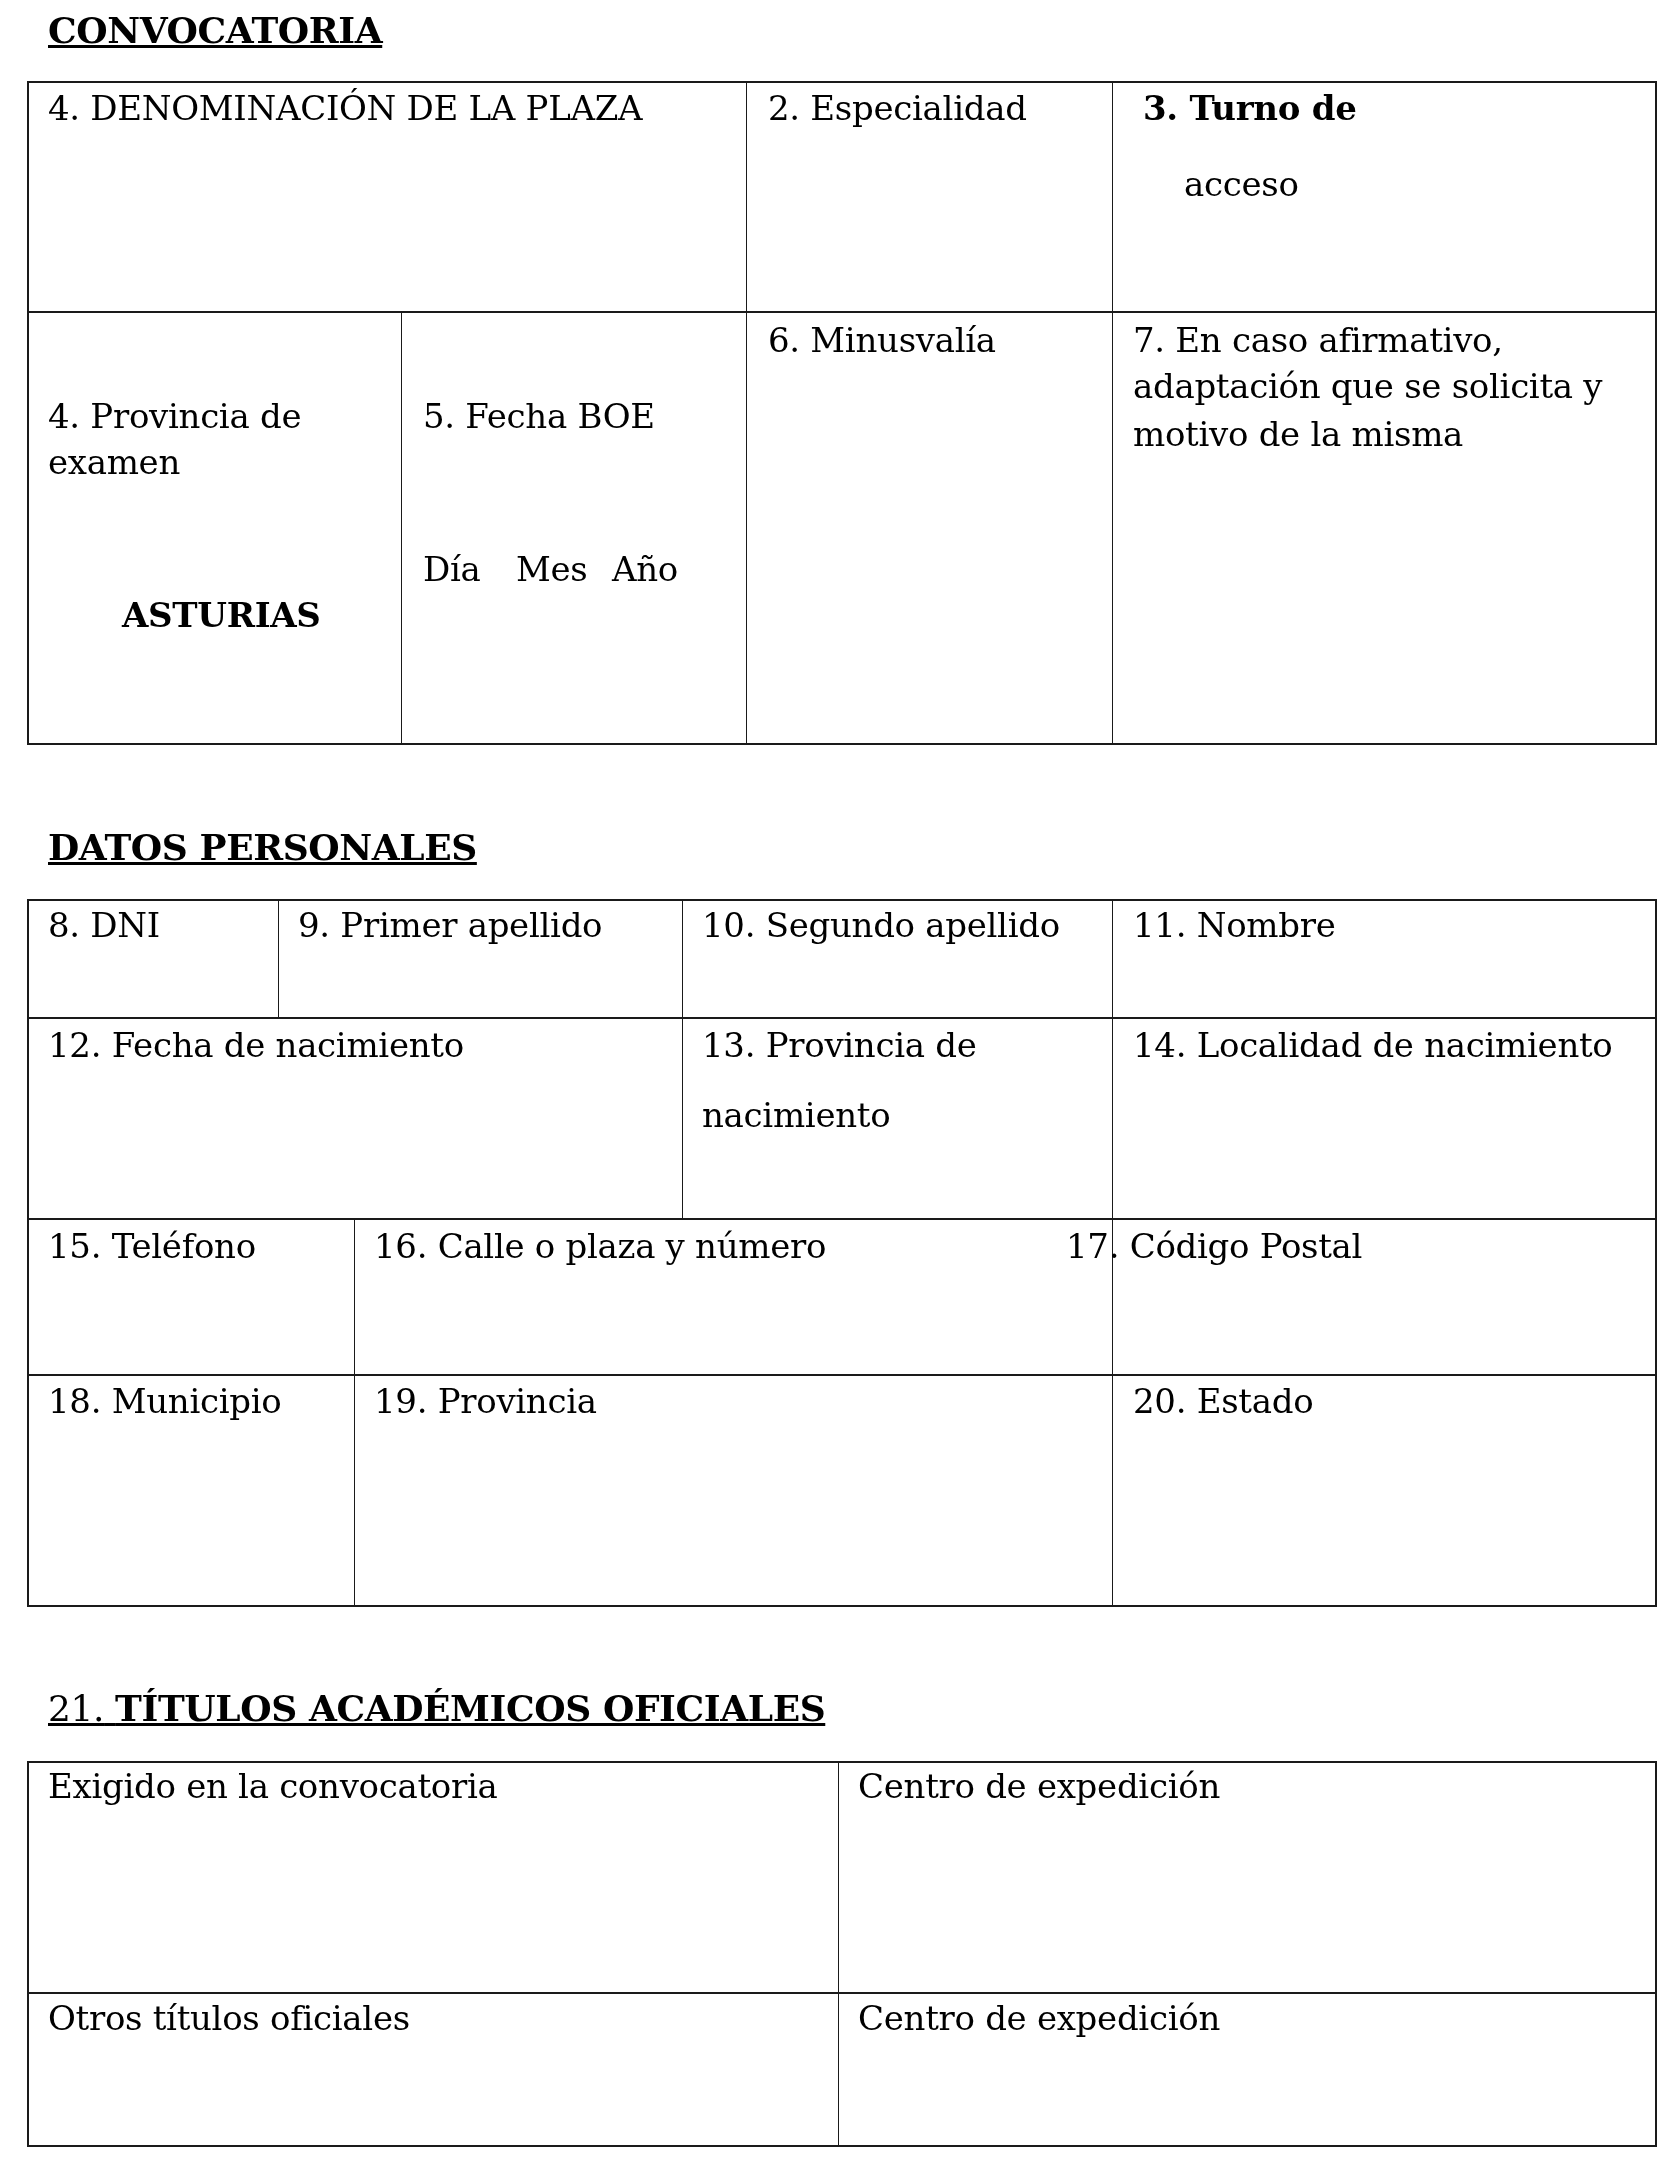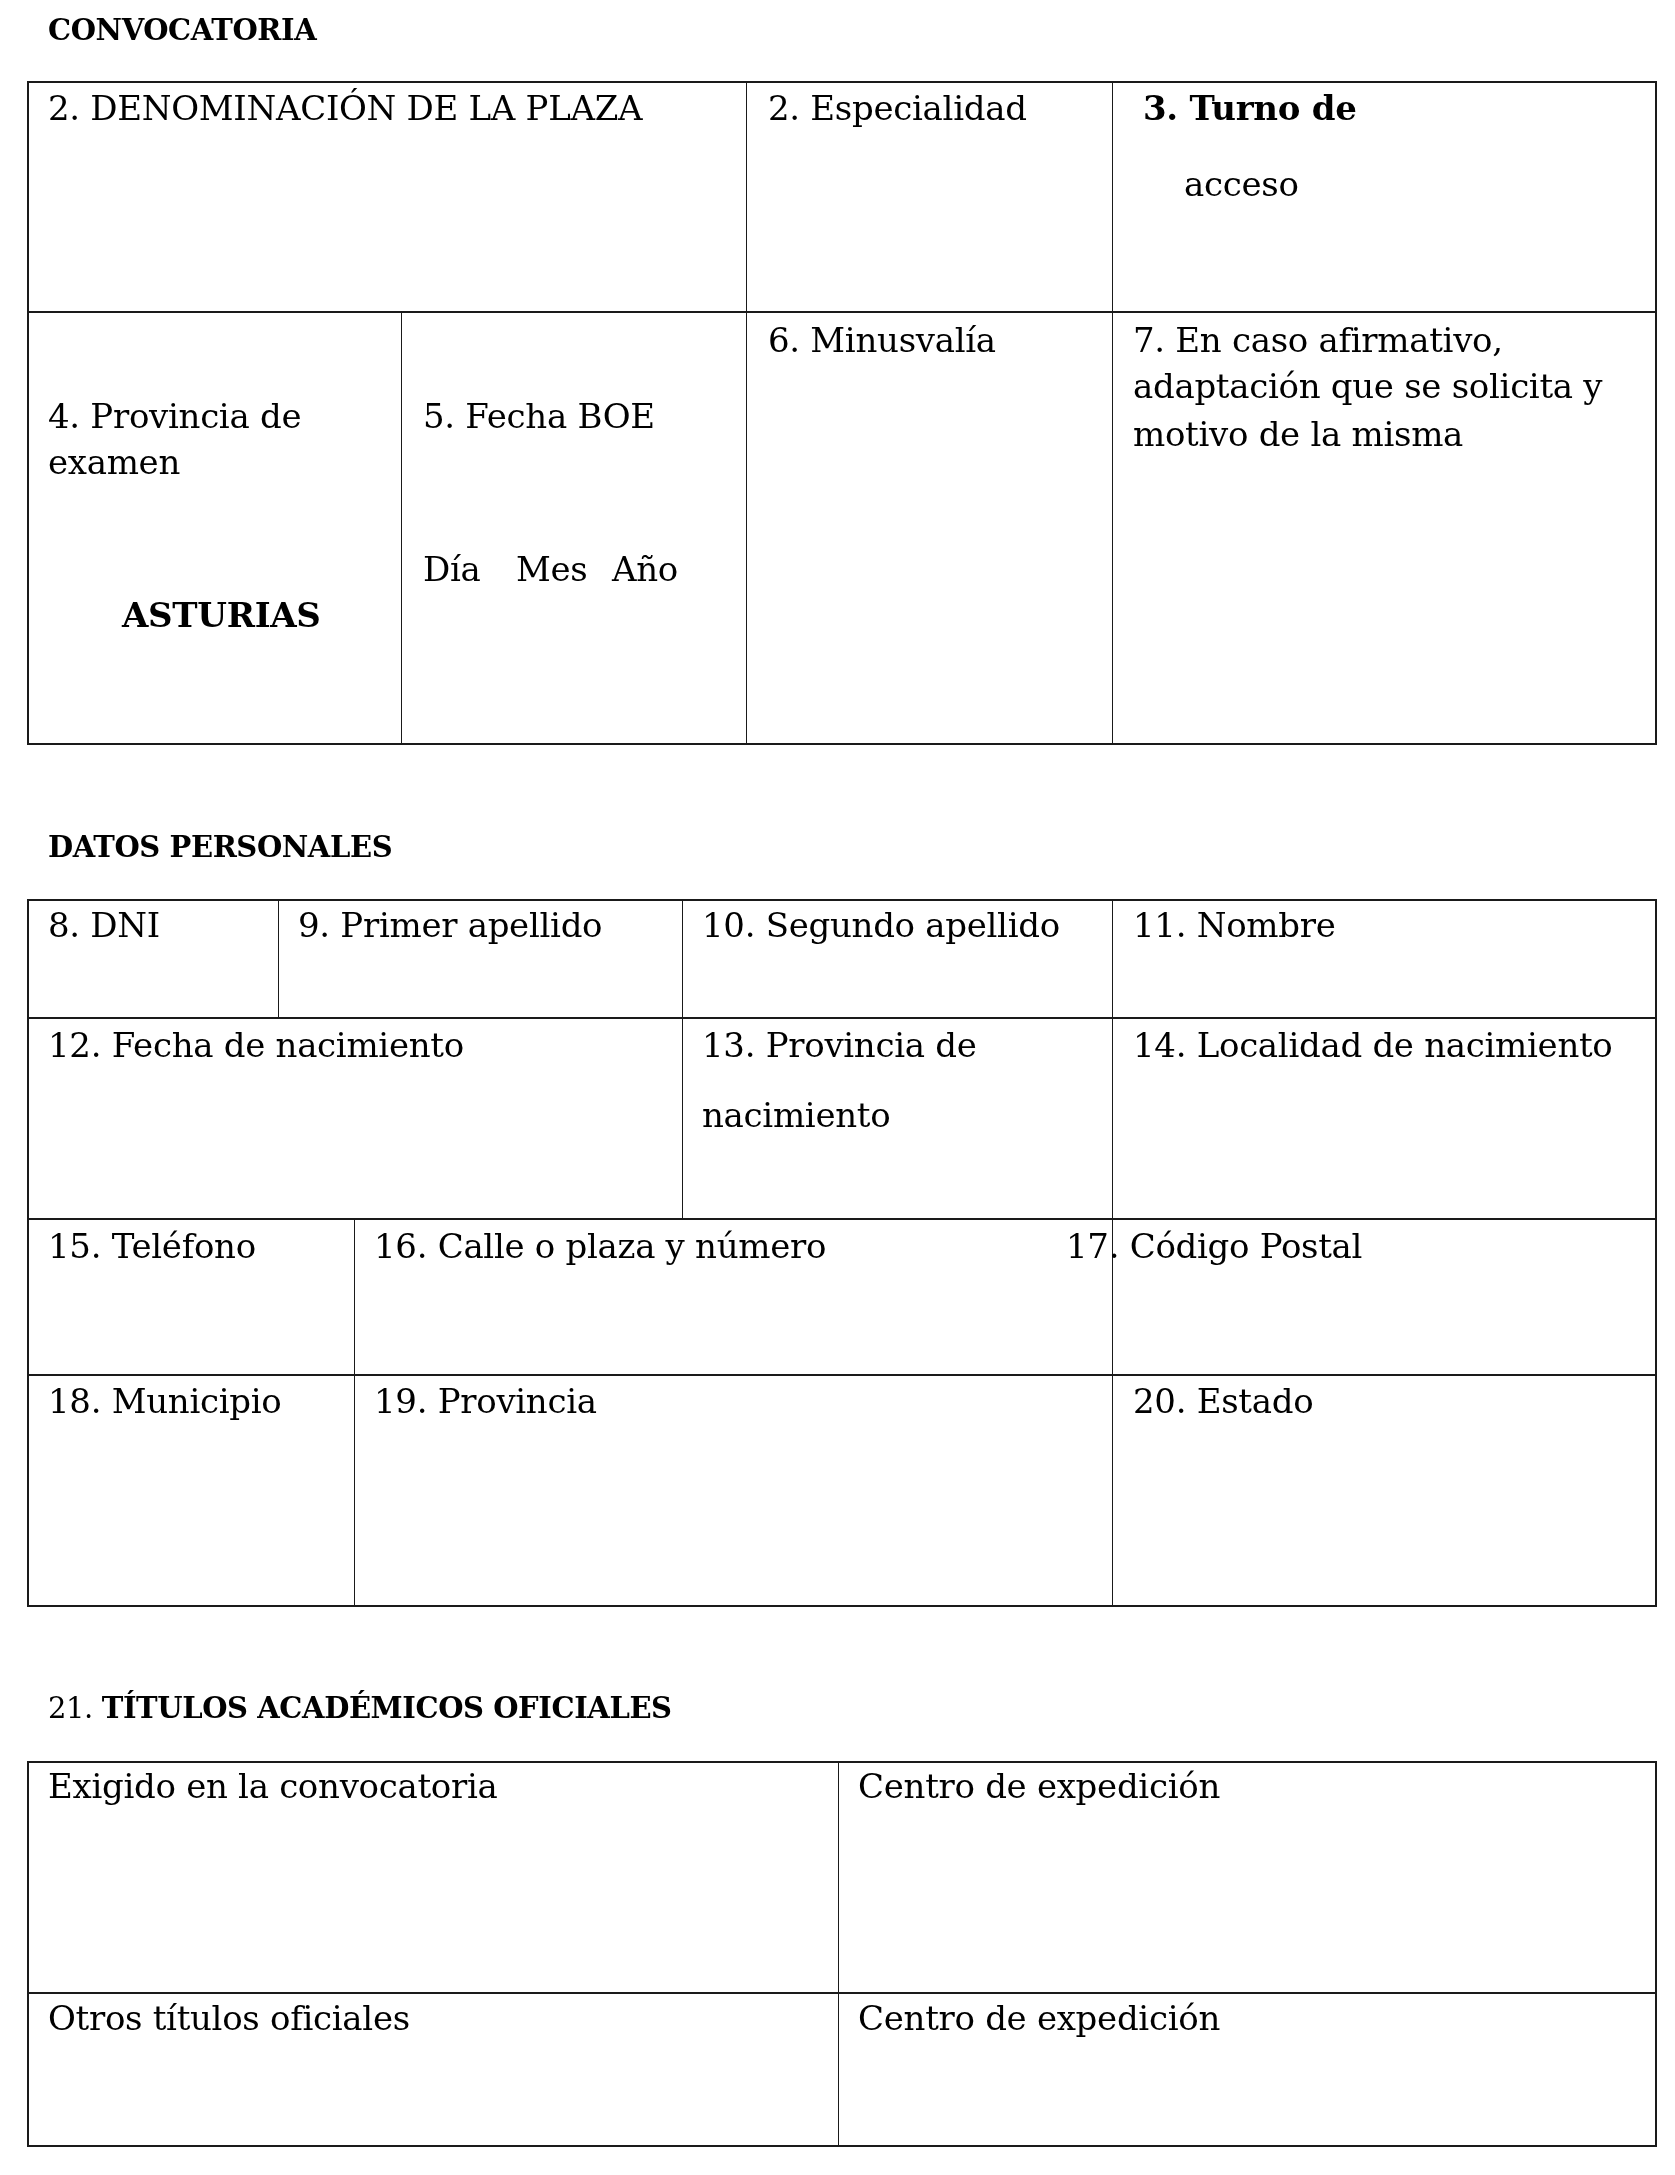--- a/index.html
+++ b/index.html
@@ -1,18 +1,18 @@
 <!DOCTYPE html>
 <html style="font-size:14px"><head>
 <meta charset="utf-8">
 <style>
   html, body { margin:0; padding:0; background:#ffffff; }
   body { width:1675px; height:2176px; position:relative; overflow:hidden;
          font-family:"DejaVu Serif", "Liberation Serif", serif; color:#000; }
-  .heading { position:absolute; font-weight:bold; font-size:29px; line-height:46px; white-space:nowrap; letter-spacing:-0.4px; }
+  .heading { position:absolute; font-weight:bold; font-size:36px; line-height:46px; white-space:nowrap; letter-spacing:-0.4px;text-decoration:underline; }
   .box { position:absolute; box-sizing:border-box; border:2.2px solid #1a1a1a; }
   .hl { position:absolute; height:0; border-top:2.2px solid #1a1a1a; }
   .vl { position:absolute; width:0; border-left:1.8px solid #1a1a1a; }
   .lbl { position:absolute; font-size:34px; line-height:47px; white-space:nowrap; letter-spacing:-0.3px; }
   .bold { font-weight:bold;text-align:right; }
   .field { position:absolute; background:transparent; }
 </style>
 </head>
 <body>
 
@@ -25,21 +25,21 @@
 <div class="vl" style="left:401px; top:312px; height:433px;"></div>
 
 <div class="field" style="left:29px; top:83px; width:716px; height:228px;"></div>
 <div class="field" style="left:748px; top:83px; width:363px; height:228px;"></div>
 <div class="field" style="left:1114px; top:83px; width:541px; height:228px;"></div>
 <div class="field" style="left:29px; top:314px; width:371px; height:429px;"></div>
 <div class="field" style="left:403px; top:314px; width:342px; height:429px;"></div>
 <div class="field" style="left:748px; top:314px; width:363px; height:429px;"></div>
 <div class="field" style="left:1114px; top:314px; width:541px; height:429px;"></div>
 
-<div class="lbl" style="left:48px; top:85px;">2. DENOMINACIÓN DE LA PLAZA</div>
+<div class="lbl" style="left:48px; top:85px;">4. DENOMINACIÓN DE LA PLAZA</div>
 <div class="lbl" style="left:768px; top:85px;">2. Especialidad</div>
 <div class="lbl" style="left:1143px; top:85px;font-weight:bold;">3. Turno de</div>
 <div class="lbl" style="left:1184px; top:161px;">acceso</div>
 
 <div class="lbl" style="left:48px; top:393px;">4. Provincia de</div>
 <div class="lbl" style="left:48px; top:439px;">examen</div>
 <div class="lbl bold" style="left:122px; top:592px;">ASTURIAS</div>
 
 <div class="lbl" style="left:423px; top:393px;">5. Fecha BOE</div>
 <div class="lbl" style="left:423px; top:546px;">Día</div>

